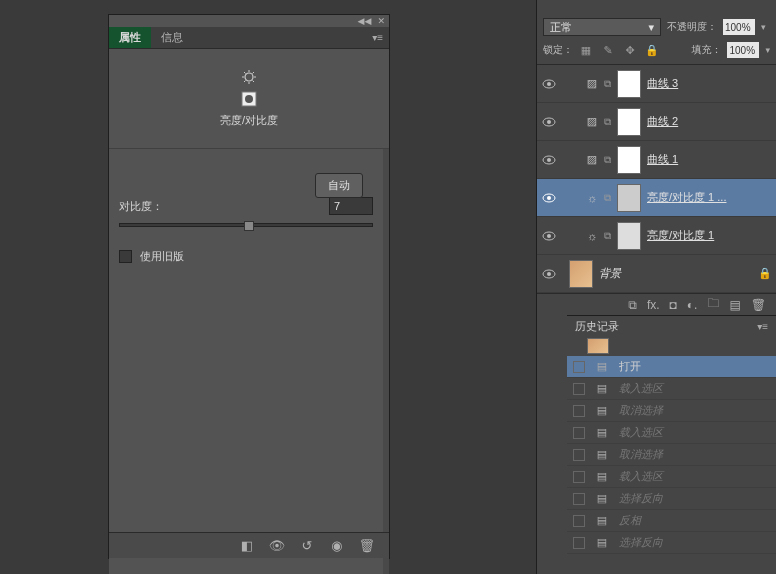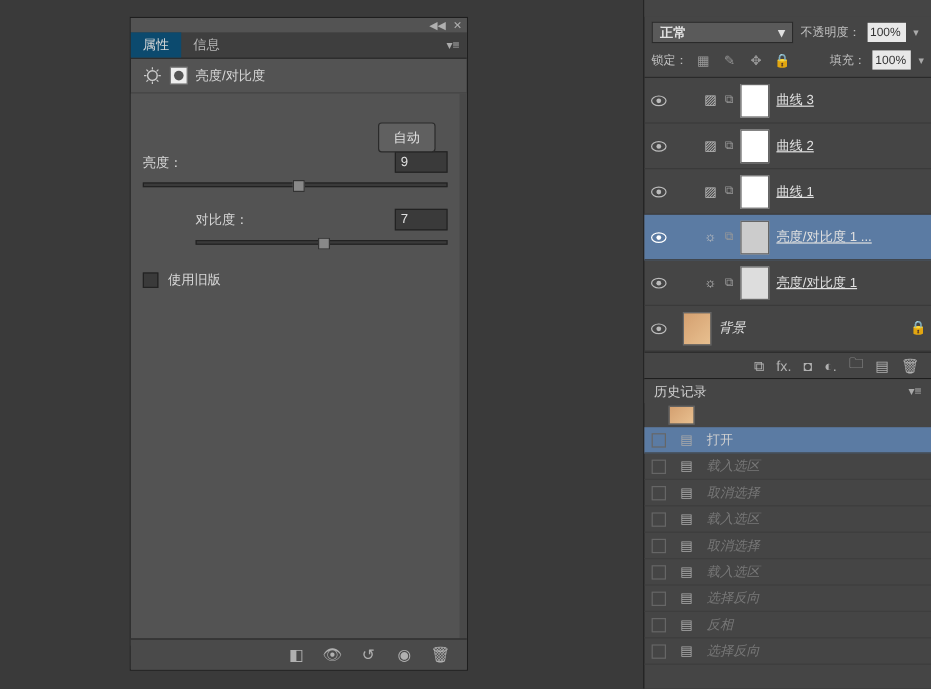--- a/index.html
+++ b/index.html
@@ -3,22 +3,22 @@
 <meta charset="utf-8">
 <style>
 * { margin: 0; padding: 0; box-sizing: border-box; font-family: "Microsoft YaHei", sans-serif; }
 body { background: #3a3a3a; width: 776px; height: 574px; position: relative; overflow: hidden; }
 
 .properties-panel { position: absolute; left: 108px; top: 14px; width: 282px; height: 545px; background: #535353; border: 1px solid #1e1e1e; }
 .panel-header { height: 12px; background: #535353; display: flex; justify-content: flex-end; align-items: center; gap: 6px; padding-right: 4px; }
 .panel-header-icon { color: #b0b0b0; font-size: 9px; cursor: pointer; }
 .tabs { display: flex; height: 22px; background: #3e3e3e; border-bottom: 1px solid #2a2a2a; }
 .tab { padding: 3px 10px; font-size: 11px; color: #b8b8b8; cursor: pointer; }
-.tab.active { background: #0c4a6e; color: #d8d8d8; }
-.adj-header { display: flex; align-items: center; padding: 6px 10px; gap: 6px; border-bottom: 1px solid #404040; }
+.tab.active { background: #14532d; color: #d8d8d8; font-weight: bold; }
+.adj-header { display: flex; align-items: center; padding: 20px 10px; gap: 6px; border-bottom: 1px solid #404040; flex-direction: column; }
 .adj-icon { width: 16px; height: 16px; display: inline-flex; align-items: center; justify-content: center; }
 .adj-title { font-size: 11px; color: #d8d8d8; }
 .panel-body { padding: 10px; position: relative; height: 460px; background: #535353; border-right: 6px solid #494949; }
 .auto-btn { background: #606060; border: 1px solid #2a2a2a; color: #e0e0e0; font-size: 11px; padding: 4px 12px; border-radius: 3px; position: absolute; right: 20px; top: 24px; cursor: pointer; }
 .slider-row { margin-top: 38px; }
 .slider-row + .slider-row { margin-top: 18px; margin-left: 44px; }
 .slider-label-row { display: flex; justify-content: space-between; align-items: center; }
 .slider-label { font-size: 11px; color: #d8d8d8; }
 .slider-value { width: 44px; height: 18px; background: #3a3a3a; border: 1px solid #222; color: #e0e0e0; font-size: 11px; padding: 1px 4px; }
 .slider-track { height: 4px; background: #3a3a3a; border: 1px solid #222; margin-top: 8px; position: relative; }
@@ -26,21 +26,21 @@
 .checkbox-row { margin-top: 22px; display: flex; align-items: center; gap: 8px; }
 .checkbox { width: 13px; height: 13px; background: #3a3a3a; border: 1px solid #222; cursor: pointer; }
 .panel-footer { position: absolute; bottom: 0; left: 0; right: 0; height: 26px; background: #4a4a4a; border-top: 1px solid #2a2a2a; display: flex; justify-content: flex-end; align-items: center; gap: 14px; padding-right: 14px; }
 .footer-icon { width: 16px; height: 16px; color: #b0b0b0; display: flex; align-items: center; justify-content: center; font-size: 13px; cursor: pointer; }
 
 .right-col { position: absolute; right: 0; top: 0; width: 240px; height: 574px; background: #454545; border-left: 1px solid #1e1e1e; }
 .layers-toolbar { height: 14px; background: #454545; display: flex; align-items: center; padding: 0 6px; gap: 8px; }
 .layers-controls { padding: 4px 6px; }
 .dropdown-row { display: flex; align-items: center; gap: 6px; margin-bottom: 4px; }
 .dropdown { background: #5a5a5a; border: 1px solid #2a2a2a; color: #e0e0e0; font-size: 11px; padding: 2px 6px; height: 18px; display: flex; align-items: center; justify-content: space-between; cursor: pointer; }
-.dropdown.blend { width: 118px; font-weight: bold; }
+.dropdown.blend { width: 118px; }
 .label-sm { font-size: 10px; color: #c0c0c0; }
 .pct-box { width: 32px; height: 16px; background: #e8e8e8; color: #333; font-size: 10px; padding: 0 2px; display: flex; align-items: center; cursor: pointer; }
 .lock-row { display: flex; align-items: center; gap: 6px; padding: 2px 0; }
 .lock-icons { display: flex; gap: 8px; }
 .lock-icons span { width: 14px; height: 14px; color: #999; font-size: 11px; display: flex; align-items: center; justify-content: center; }
 
 .layer-list { border-top: 1px solid #2a2a2a; }
 .layer-row { display: flex; align-items: center; height: 38px; border-bottom: 1px solid #3a3a3a; padding: 0 4px; gap: 6px; }
 .layer-row.selected { background: #5b7ba3; }
 .eye { width: 16px; height: 16px; display: flex; align-items: center; justify-content: center; cursor: pointer; }
@@ -50,21 +50,21 @@
 .layer-thumb.img { background: linear-gradient(135deg,#d4a070,#e8c090); }
 .layer-name { font-size: 11px; color: #e0e0e0; text-decoration: underline; cursor: pointer; }
 .layer-row.bg .layer-name { text-decoration: none; font-style: italic; }
 .layer-lock { margin-left: auto; font-size: 11px; color: #aaa; }
 .adj-small { width: 18px; height: 18px; color: #c0c0c0; font-size: 11px; display: flex; align-items: center; justify-content: center; }
 .link-ico { width: 10px; color: #999; font-size: 10px; }
 
 .layers-footer { height: 22px; background: #454545; border-top: 1px solid #2a2a2a; display: flex; justify-content: flex-end; align-items: center; gap: 10px; padding-right: 10px; }
 .layers-footer span { color: #b0b0b0; font-size: 12px; cursor: pointer; }
 
-.history-panel { border-top: 1px solid #1e1e1e; }
+.history-panel { border-top: 1px solid #1e1e1e; margin-left: 30px; }
 .history-header { height: 20px; background: #454545; display: flex; align-items: center; padding: 0 8px; justify-content: space-between; }
 .history-tab { font-size: 11px; color: #d0d0d0; }
 .history-thumb-row { display: flex; padding: 2px 20px; }
 .history-thumb { width: 22px; height: 16px; background: linear-gradient(135deg,#d4a070,#e8c090); border: 1px solid #666; }
 .history-list { }
 .history-item { display: flex; align-items: center; height: 22px; padding: 0 6px; gap: 10px; border-bottom: 1px solid #3e3e3e; }
 .history-item.active { background: #5b7ba3; }
 .history-item.dim .history-label { color: #777; font-style: italic; text-align: right; }
 .history-box { width: 12px; height: 12px; border: 1px solid #666; }
 .history-icon { width: 14px; height: 14px; color: #aaa; font-size: 11px; display: flex; align-items: center; justify-content: center; }
@@ -110,29 +110,20 @@
       <svg width="16" height="16" viewBox="0 0 16 16">
           <rect x="1" y="1" width="14" height="14" fill="#eee" stroke="#777"></rect>
           <circle cx="8" cy="8" r="4" fill="#555"></circle>
         </svg>
     </span>
     <span class="adj-title">亮度/对比度</span>
   </div>
   <div class="panel-body">
     <button class="auto-btn">自动</button>
 
-    <div class="slider-row">
-      <div class="slider-label-row">
-        <span class="slider-label">亮度：</span>
-        <input class="slider-value" value="9" style="">
-      </div>
-      <div class="slider-track">
-        <div class="slider-thumb" style="left:51%"></div>
-      </div>
-    </div>
 
     <div class="slider-row">
       <div class="slider-label-row">
         <span class="slider-label">对比度：</span>
         <input class="slider-value" value="7" style="">
       </div>
       <div class="slider-track">
         <div class="slider-thumb" style="left:51%"></div>
       </div>
     </div>

